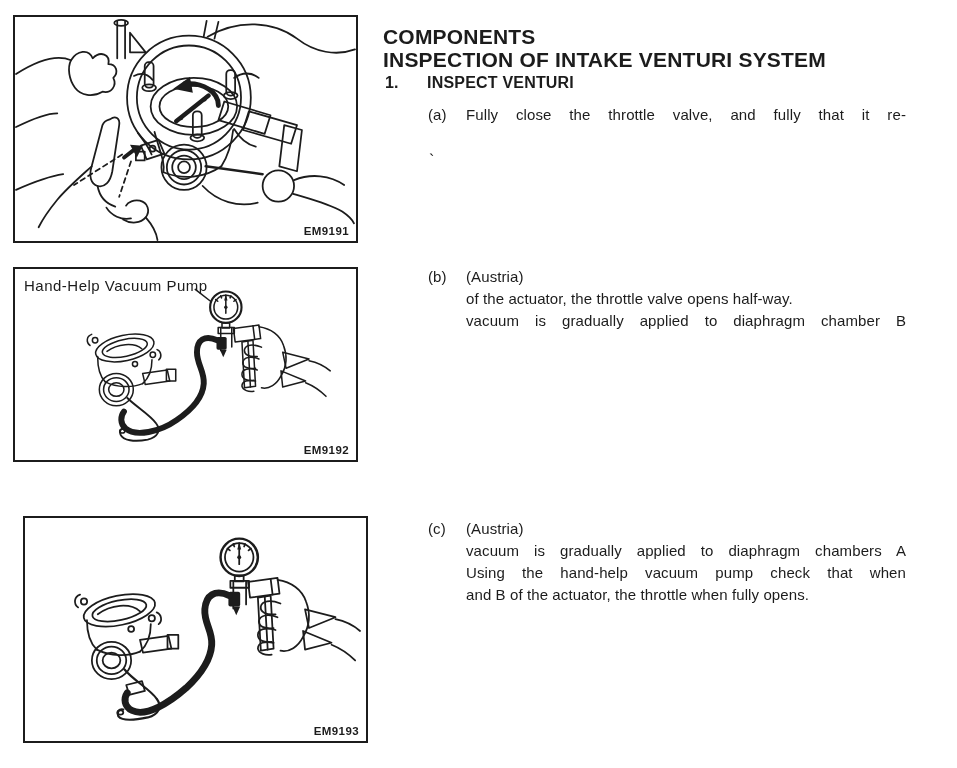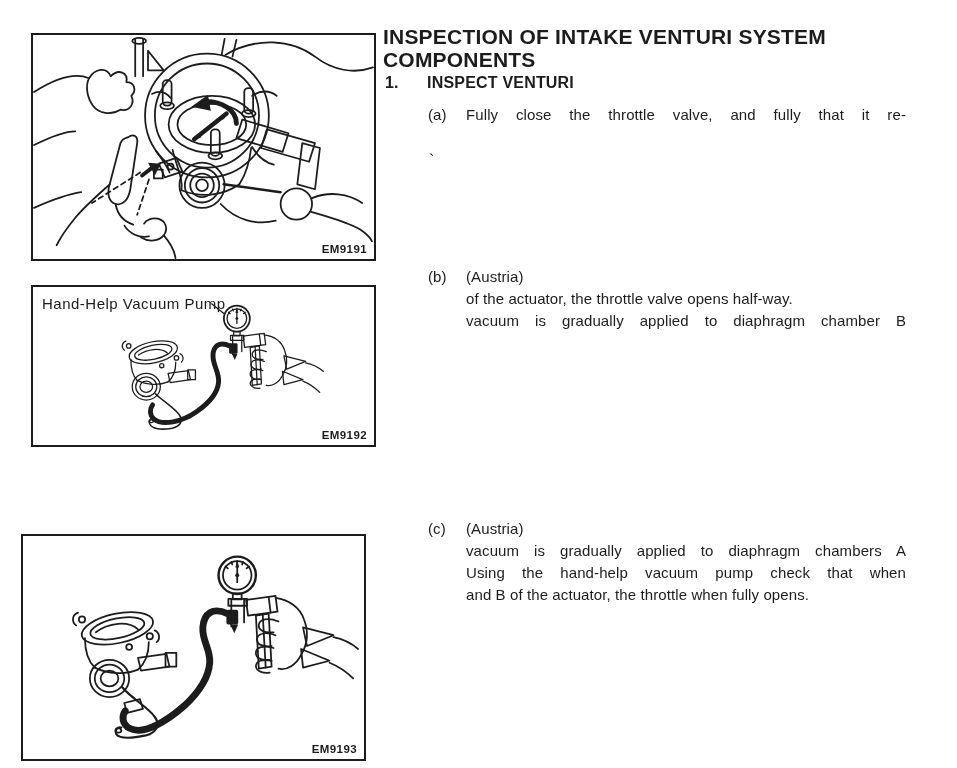--- a/index.html
+++ b/index.html
@@ -2,21 +2,21 @@
 <html><head>
 <meta charset="utf-8">
 <style>
   html,body{margin:0;padding:0;background:#ffffff;}
   .page{
     position:relative;width:957px;height:768px;background:#ffffff;overflow:hidden;
     font-family:"Liberation Sans", sans-serif;color:#1c1c1c;
   }
   
   .figbox{
-    position:absolute;box-sizing:border-box;border:2px solid #1c1c1c;background:#fff;margin:18px;
+    position:absolute;box-sizing:border-box;border:2px solid #1c1c1c;background:#fff;margin:0;
   }
   .figbox svg{display:block;width:100%;height:100%;}
   .figcode{
     position:absolute;right:7px;bottom:4px;
     font-size:11.5px;font-weight:bold;letter-spacing:0.4px;color:#1c1c1c;
   }
   .figcaption{
     position:absolute;left:9px;top:8px;
     font-size:15px;letter-spacing:0.5px;color:#1c1c1c;white-space:nowrap;
   }
@@ -117,21 +117,21 @@
         <path d="M92,194 C97,202 107,207 117,205"></path>
         <path d="M109,206 C117,211 127,210 132,204 C137,197 134,189 126,187 C120,186 114,188 112,192"></path>
         <path d="M77,152 C66,162 52,174 42,186 C33,197 27,206 23,214"></path>
         <path d="M132,204 C139,212 143,220 144,227"></path>
         <path d="M0,176 C18,168 34,162 48,160"></path>
       </g>
     </svg>
     <span class="figcode">EM9191</span>
   </figure>
 
-  <figure class="figbox" style="left:13px;top:267px;width:345px;height:162px">
+  <figure class="figbox" style="left:13px;top:267px;width:345px;height:195px">
     <svg viewBox="0 0 345 225">
       <g class="ink">
         <line x1="184" y1="24" x2="202" y2="38"></line>
       </g>
       <g class="ink">
         <circle cx="220" cy="45" r="18.5" stroke-width="2.5"></circle>
         <circle cx="220" cy="45" r="14"></circle>
         <line x1="210.5" y1="38" x2="208" y2="36"></line>
         <line x1="215" y1="34" x2="214" y2="31.5"></line>
         <line x1="220" y1="33" x2="220" y2="30.5"></line>
@@ -185,21 +185,21 @@
         <polygon points="122,123 151,119 154,132 125,136"></polygon>
         <rect x="150" y="118" width="11" height="14"></rect>
         <path d="M104,152 C114,162 131,172 138,182 C144,190 140,198 128,201 C112,204 99,202 96,195 C94,190 97,187 101,188" stroke-width="2.2"></path>
         <ellipse cx="98" cy="191" rx="3" ry="2.2"></ellipse>
       </g>
     </svg>
     <span class="figcaption">Hand-Help Vacuum Pump</span>
     <span class="figcode">EM9192</span>
   </figure>
 
-  <figure class="figbox" style="left:3px;top:516px;width:345px;height:227px">
+  <figure class="figbox" style="left:23px;top:516px;width:345px;height:227px">
     <svg viewBox="0 0 345 227">
       <g class="ink">
         <circle cx="217" cy="40" r="19" stroke-width="2.5"></circle>
         <circle cx="217" cy="40" r="14.5"></circle>
         <line x1="207.5" y1="33" x2="205" y2="31"></line>
         <line x1="212" y1="29" x2="211" y2="26.5"></line>
         <line x1="217" y1="28" x2="217" y2="25.5"></line>
         <line x1="222" y1="29" x2="223" y2="26.5"></line>
         <line x1="226.5" y1="33" x2="229" y2="31"></line>
         <line x1="217" y1="47" x2="217" y2="29"></line>
@@ -251,22 +251,22 @@
         <polygon points="116,124 145,120 148,133 119,137"></polygon>
         <rect x="144" y="119" width="11" height="14"></rect>
         <path d="M100,154 C110,166 126,174 133,184 C139,192 135,200 124,203 C110,206 98,207 94,202 C92,197 95,194 99,195" stroke-width="2.2"></path>
         <ellipse cx="96" cy="198" rx="3" ry="2.2"></ellipse>
       </g>
     </svg>
     <span class="figcode">EM9193</span>
   </figure>
 
   <h1 class="title">
+      <span style="display:block">COMPONENTS</span>
       <span style="display:block">INSPECTION OF INTAKE VENTURI SYSTEM</span>
-      <span style="display:block">COMPONENTS</span>
     </h1>
 
   <div class="prochead">
     <span class="num">1.</span><span>INSPECT VENTURI</span>
   </div>
 
   <section class="step" style="top:104px">
     <span class="steplabel">(a)</span>
     <div class="steplines">
       <div class="line j">Fully close the throttle valve, and fully that it re-</div>

